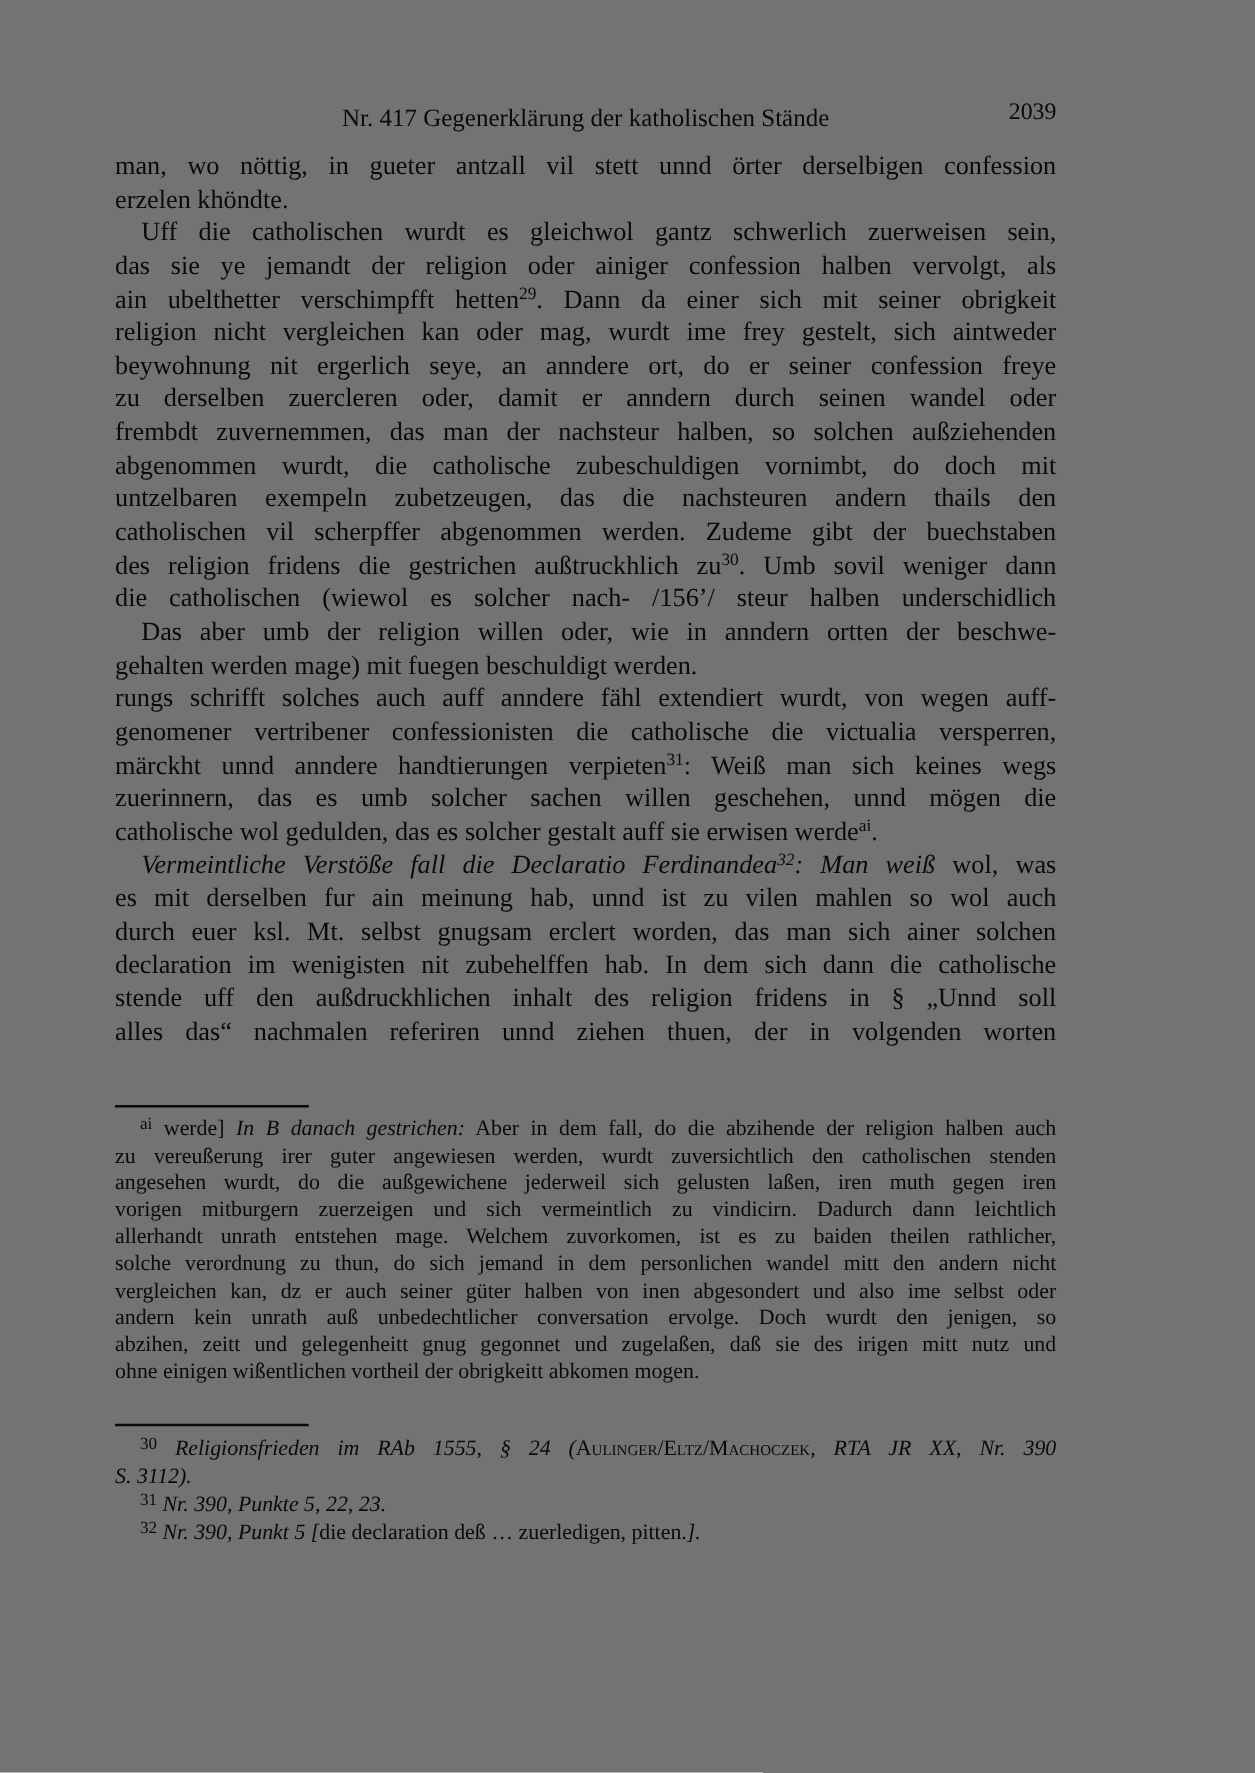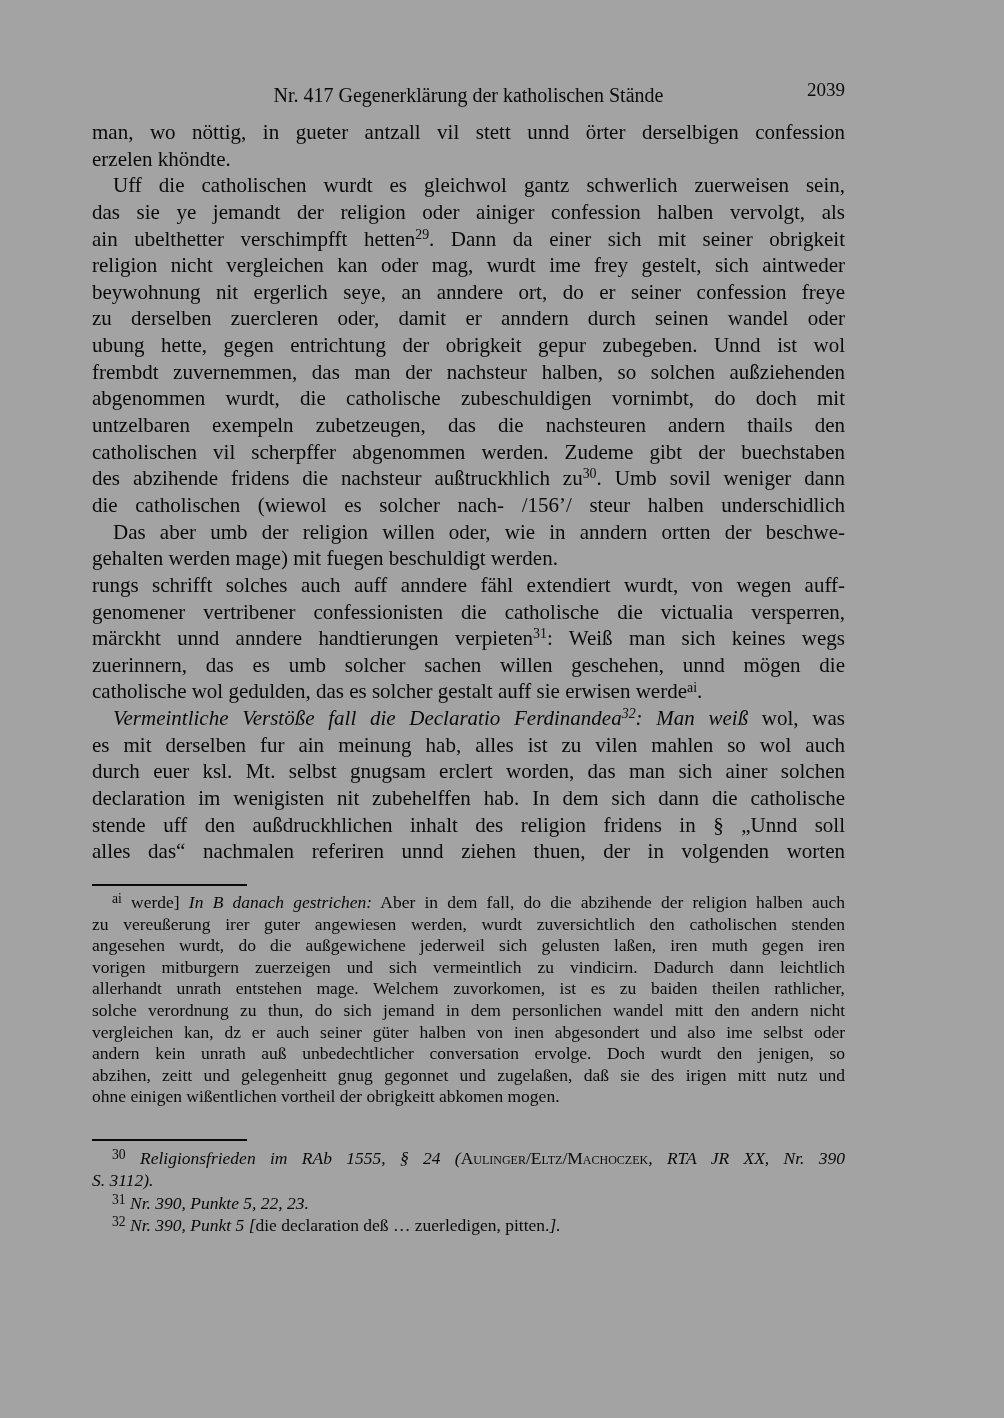--- a/index.html
+++ b/index.html
@@ -1,19 +1,19 @@
 <!DOCTYPE html>
 <html><head>
 <meta charset="utf-8">
 <style>
   html,body{margin:0;padding:0;background:#e8e8e8;}
   .page{
     position:relative;
     width:1004px;height:1418px;
-    background:#a3a3a3;
+    background:#737373;
     color:#0a0a0a;
     font-family:"Liberation Serif","DejaVu Serif",serif;
     overflow:hidden;
   }
   .header{position:absolute;left:92px;top:74px;width:753px;height:38px;}
   .running-title{
     position:absolute;left:0;right:0;top:10px;
     text-align:center;font-size:20px;line-height:22px;
   }
   .page-number{
@@ -56,36 +56,35 @@
 
   <div class="textblock main-text" id="main-text">
       <div class="tline"><span>man, wo nöttig, in gueter antzall vil stett unnd örter derselbigen confession</span></div>
       <div class="tline lastline"><span>erzelen khöndte.</span></div>
       <div class="tline ind"><span>Uff die catholischen wurdt es gleichwol gantz schwerlich zuerweisen sein,</span></div>
       <div class="tline"><span>das sie ye jemandt der religion oder ainiger confession halben vervolgt, als</span></div>
       <div class="tline"><span>ain ubelthetter verschimpfft hetten</span><span class="sup">29</span><span>. Dann da einer sich mit seiner obrigkeit</span></div>
       <div class="tline"><span>religion nicht vergleichen kan oder mag, wurdt ime frey gestelt, sich aintweder</span></div>
       <div class="tline"><span>beywohnung nit ergerlich seye, an anndere ort, do er seiner confession freye</span></div>
       <div class="tline"><span>zu derselben zuercleren oder, damit er anndern durch seinen wandel oder</span></div>
-      <div class="tline"><span>ubung hette, gegen entrichtung der obrigkeit gepur zubegeben. Unnd ist wol</span></div>
       <div class="tline"><span>frembdt zuvernemmen, das man der nachsteur halben, so solchen außziehenden</span></div>
       <div class="tline"><span>abgenommen wurdt, die catholische zubeschuldigen vornimbt, do doch mit</span></div>
       <div class="tline"><span>untzelbaren exempeln zubetzeugen, das die nachsteuren andern thails den</span></div>
       <div class="tline"><span>catholischen vil scherpffer abgenommen werden. Zudeme gibt der buechstaben</span></div>
-      <div class="tline"><span>des abzihende fridens die nachsteur außtruckhlich zu</span><span class="sup">30</span><span>. Umb sovil weniger dann</span></div>
+      <div class="tline"><span>des religion fridens die gestrichen außtruckhlich zu</span><span class="sup">30</span><span>. Umb sovil weniger dann</span></div>
       <div class="tline"><span>die catholischen (wiewol es solcher nach- /156’/ steur halben underschidlich</span></div>
       <div class="tline ind"><span>Das aber umb der religion willen oder, wie in anndern ortten der beschwe-</span></div>
       <div class="tline lastline"><span>gehalten werden mage) mit fuegen beschuldigt werden.</span></div>
       <div class="tline"><span>rungs schrifft solches auch auff anndere fähl extendiert wurdt, von wegen auff-</span></div>
       <div class="tline"><span>genomener vertribener confessionisten die catholische die victualia versperren,</span></div>
       <div class="tline"><span>märckht unnd anndere handtierungen verpieten</span><span class="sup">31</span><span>: Weiß man sich keines wegs</span></div>
       <div class="tline"><span>zuerinnern, das es umb solcher sachen willen geschehen, unnd mögen die</span></div>
       <div class="tline lastline"><span>catholische wol gedulden, das es solcher gestalt auff sie erwisen werde</span><span class="sup">ai</span><span>.</span></div>
       <div class="tline ind"><span class="it">Vermeintliche Verstöße fall die Declaratio Ferdinandea</span><span class="sup it">32</span><span class="it">: Man weiß</span><span> wol, was</span></div>
-      <div class="tline"><span>es mit derselben fur ain meinung hab, alles ist zu vilen mahlen so wol auch</span></div>
+      <div class="tline"><span>es mit derselben fur ain meinung hab, unnd ist zu vilen mahlen so wol auch</span></div>
       <div class="tline"><span>durch euer ksl. Mt. selbst gnugsam erclert worden, das man sich ainer solchen</span></div>
       <div class="tline"><span>declaration im wenigisten nit zubehelffen hab. In dem sich dann die catholische</span></div>
       <div class="tline"><span>stende uff den außdruckhlichen inhalt des religion fridens in § „Unnd soll</span></div>
       <div class="tline"><span>alles das“ nachmalen referiren unnd ziehen thuen, der in volgenden worten</span></div>
     </div>
 
   <div class="rule rule1"></div>
   <div class="textblock apparatus" id="apparatus">
       <div class="tline ind"><span class="sup">ai</span><span> werde] </span><span class="it">In B danach gestrichen:</span><span> Aber in dem fall, do die abzihende der religion halben auch</span></div>
       <div class="tline"><span>zu vereußerung irer guter angewiesen werden, wurdt zuversichtlich den catholischen stenden</span></div>

